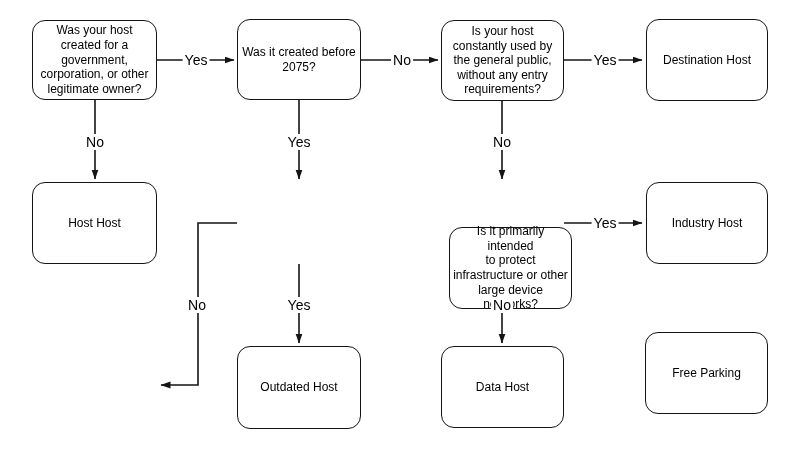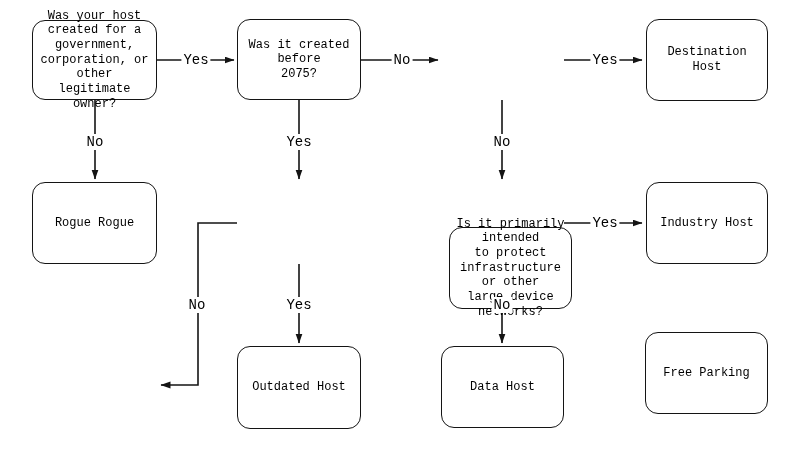--- a/index.html
+++ b/index.html
@@ -1,21 +1,21 @@
 <!DOCTYPE html>
 <html><head>
 <meta charset="utf-8">
 <style>
   html, body { margin: 0; padding: 0; background: #ffffff; }
   #canvas {
     position: relative;
     width: 800px;
     height: 454px;
     background: #ffffff;
-    font-family: Liberation Mono, monospace;
+    font-family: Liberation Sans, sans-serif;
     overflow: hidden;
     border-radius: 7px;
   }
   .node {
     position: absolute;
     box-sizing: border-box;
     border: 1.6px solid #141414;
     border-radius: 13px;
     background: #ffffff;
     display: flex;
@@ -78,26 +78,33 @@
     <div class="label">Was your host
 created for a
 government,
 corporation, or other
 legitimate owner?</div>
   </div>
   <div class="node" style="left:237px; top:19px; width:124px; height:81px;align-items:center;">
     <div class="label">Was it created before
 2075?</div>
   </div>
+  <div class="node" style="left:441px; top:20px; width:123px; height:81px;">
+    <div class="label">Is your host
+constantly used by
+the general public,
+without any entry
+requirements?</div>
+  </div>
   <div class="node" style="left:646px; top:19px; width:122px; height:82px;">
     <div class="label">Destination Host</div>
   </div>
 
   <div class="node" style="left:32px; top:182px; width:125px; height:82px;">
-    <div class="label">Rogue Rogue</div>
+    <div class="label">Host Host</div>
   </div>
   <div class="node" style="left:449px; top:182px; width:123px; height:82px;margin-top:45px;">
     <div class="label">Is it primarily intended
 to protect
 infrastructure or other
 large device
 networks?</div>
   </div>
   <div class="node" style="left:646px; top:182px; width:122px; height:82px;">
     <div class="label">Industry Host</div>

